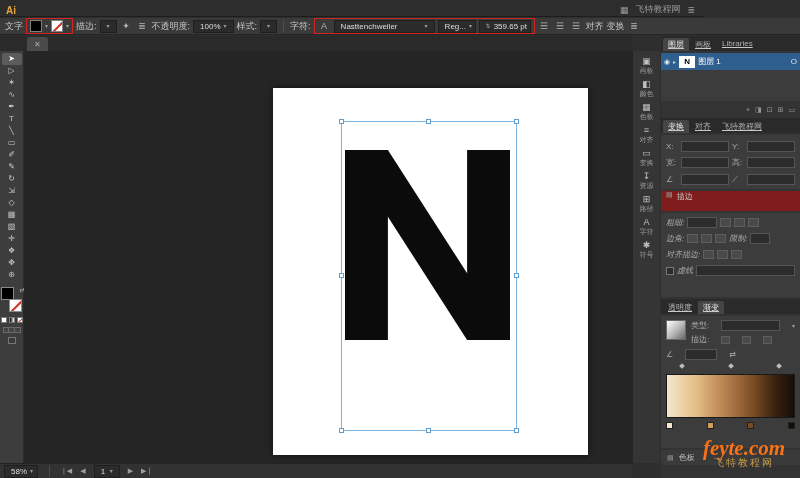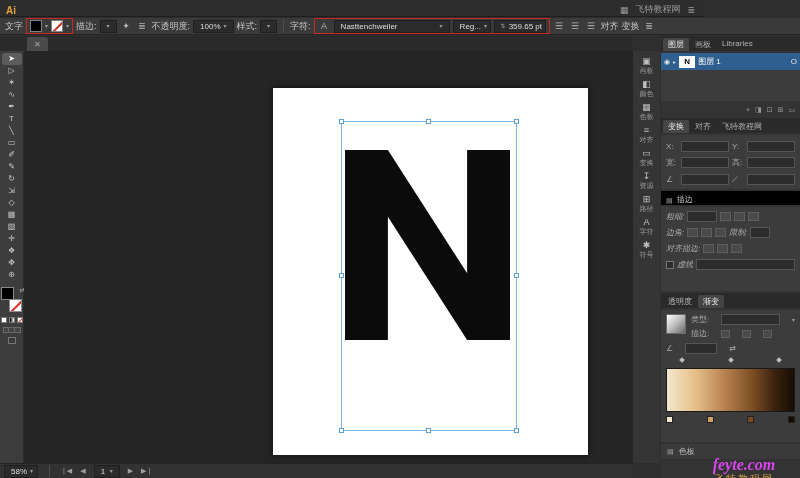--- a/index.html
+++ b/index.html
@@ -98,25 +98,25 @@
     position:absolute; left:632px; top:51px; width:28px; height:412px;
     background:#353535; border-left:1px solid #252525;
     display:flex; flex-direction:column; align-items:center; padding-top:4px; gap:2px;
   }
   .strip-item { display:flex; flex-direction:column; align-items:center; width:26px; padding:1px 0; }
   .strip-item .g { font-size:9px; color:#c0c0c0; line-height:10px; }
   .strip-item .t { font-size:7px; color:#9a9a9a; line-height:9px; white-space:nowrap; }
 
   
   #dock { position:absolute; left:661px; top:36px; width:139px; height:442px; background:#333; display:flex; flex-direction:column; gap:2px; }
-  .ptabs { display:flex; background:#2a2a2a; height:15px; align-items:flex-end; gap:1px; padding-left:2px; }
+  .ptabs { display:flex; background:#2a2a2a; height:15px; align-items:flex-end; gap:1px; padding-left:2px;text-decoration:underline; }
   .ptab { font-size:8px; color:#b0b0b0; padding:1px 5px; height:13px; white-space:nowrap; }
   .ptab.active { background:#454545; color:#e9e9e9; border-radius:2px 2px 0 0; }
   .pbody { background:#3c3c3c; }
-  .phead { height:14px; background:#000000; display:flex; align-items:flex-end; gap:4px; padding-left:5px; font-size:8px; color:#c6c6c6; }
+  .phead { height:20px; background:#7f1d1d; display:flex; align-items:flex-start; gap:4px; padding-left:5px; font-size:8px; color:#c6c6c6; }
   .phead .pic { font-size:7px; color:#9a9a9a; }
 
   #layers-body { height:48px; }
   .layer-row { height:17px; background:#2f5f8f; display:flex; align-items:center; font-size:8px; color:#fff; gap:3px; padding:0 3px; }
   .layer-row .eye { font-size:7px; color:#e8e8e8; }
   .layer-row .exp { font-size:6px; color:#cfcfcf; }
   .layer-thumb { width:16px; height:12px; background:#fff; color:#000; font-size:8px; font-weight:bold; text-align:center; line-height:12px; flex:none; }
   .layer-target { margin-left:auto; font-size:8px; color:#e2e2e2; }
   #layers-footer { height:13px; background:#333; display:flex; justify-content:flex-end; gap:5px; align-items:center; padding-right:5px; font-size:7px; color:#9a9a9a; }
 
@@ -149,21 +149,21 @@
   #statusbar {
     position:absolute; left:0; top:463px; width:632px; height:15px;
     background:#323232; border-top:1px solid #222;
     display:flex; align-items:center; gap:8px; padding-left:4px;
     font-size:8px; color:#b5b5b5;
   }
   .nav-ic { font-size:7px; color:#9f9f9f; }
 
   
   #watermark { position:absolute; left:694px; top:440px; width:100px; text-align:center; z-index:60; }
-  #watermark .l1 { font-family:"Liberation Serif", serif; font-style:italic; font-weight:bold; font-size:16px; color:#d946ef; line-height:17px;margin-top:16px; }
+  #watermark .l1 { font-family:"Liberation Serif", serif; font-style:italic; font-weight:bold; font-size:21px; color:#f97316; line-height:17px; }
   #watermark .l2 { font-size:10px; color:#c59a45; letter-spacing:2px; line-height:11px; }
 </style>
 </head>
 <body>
 
 <div id="menubar">
   <span class="ai-logo">Ai</span>
   <div id="menubar-right">
     <span>▦</span>
     <span>飞特教程网</span>
@@ -197,21 +197,21 @@
   <span class="lbl">样式:</span>
   <span class="fld">
       <span class="caret">▾</span>
     </span>
 
   <span class="vsep"></span>
   <span class="lbl">字符:</span>
 
   <div class="redbox">
     <span class="ibtn">A</span>
-    <span class="fld" style="width:116px;">
+    <span class="fld" style="width:101px;">
       <span style="overflow:hidden;">Nasttenchweiler</span>
       <span class="caret" style="margin-left:auto;">▾</span>
     </span>
     <span class="fld" style="width:38px;">
       <span>Reg...</span>
       <span class="caret" style="margin-left:auto;">▾</span>
     </span>
     <span class="fld" style="width:52px;">
       <span class="caret">⇅</span>
       <span>359.65 pt</span>

